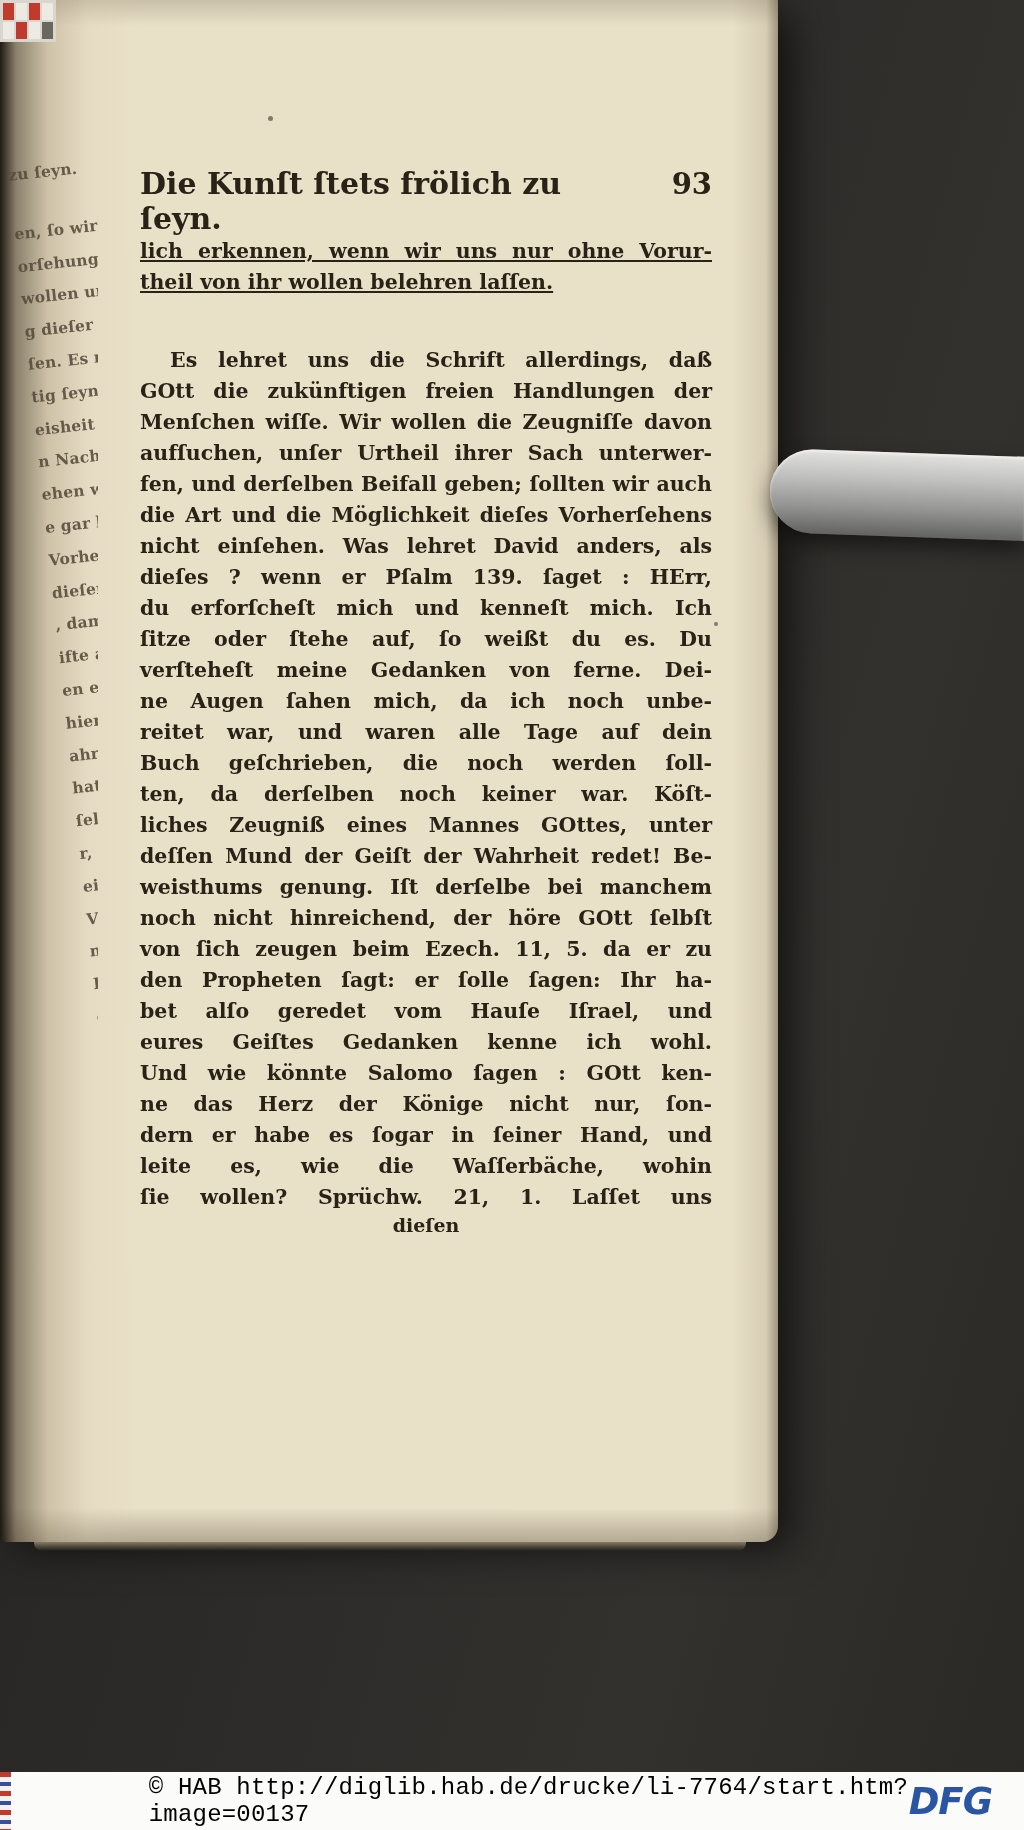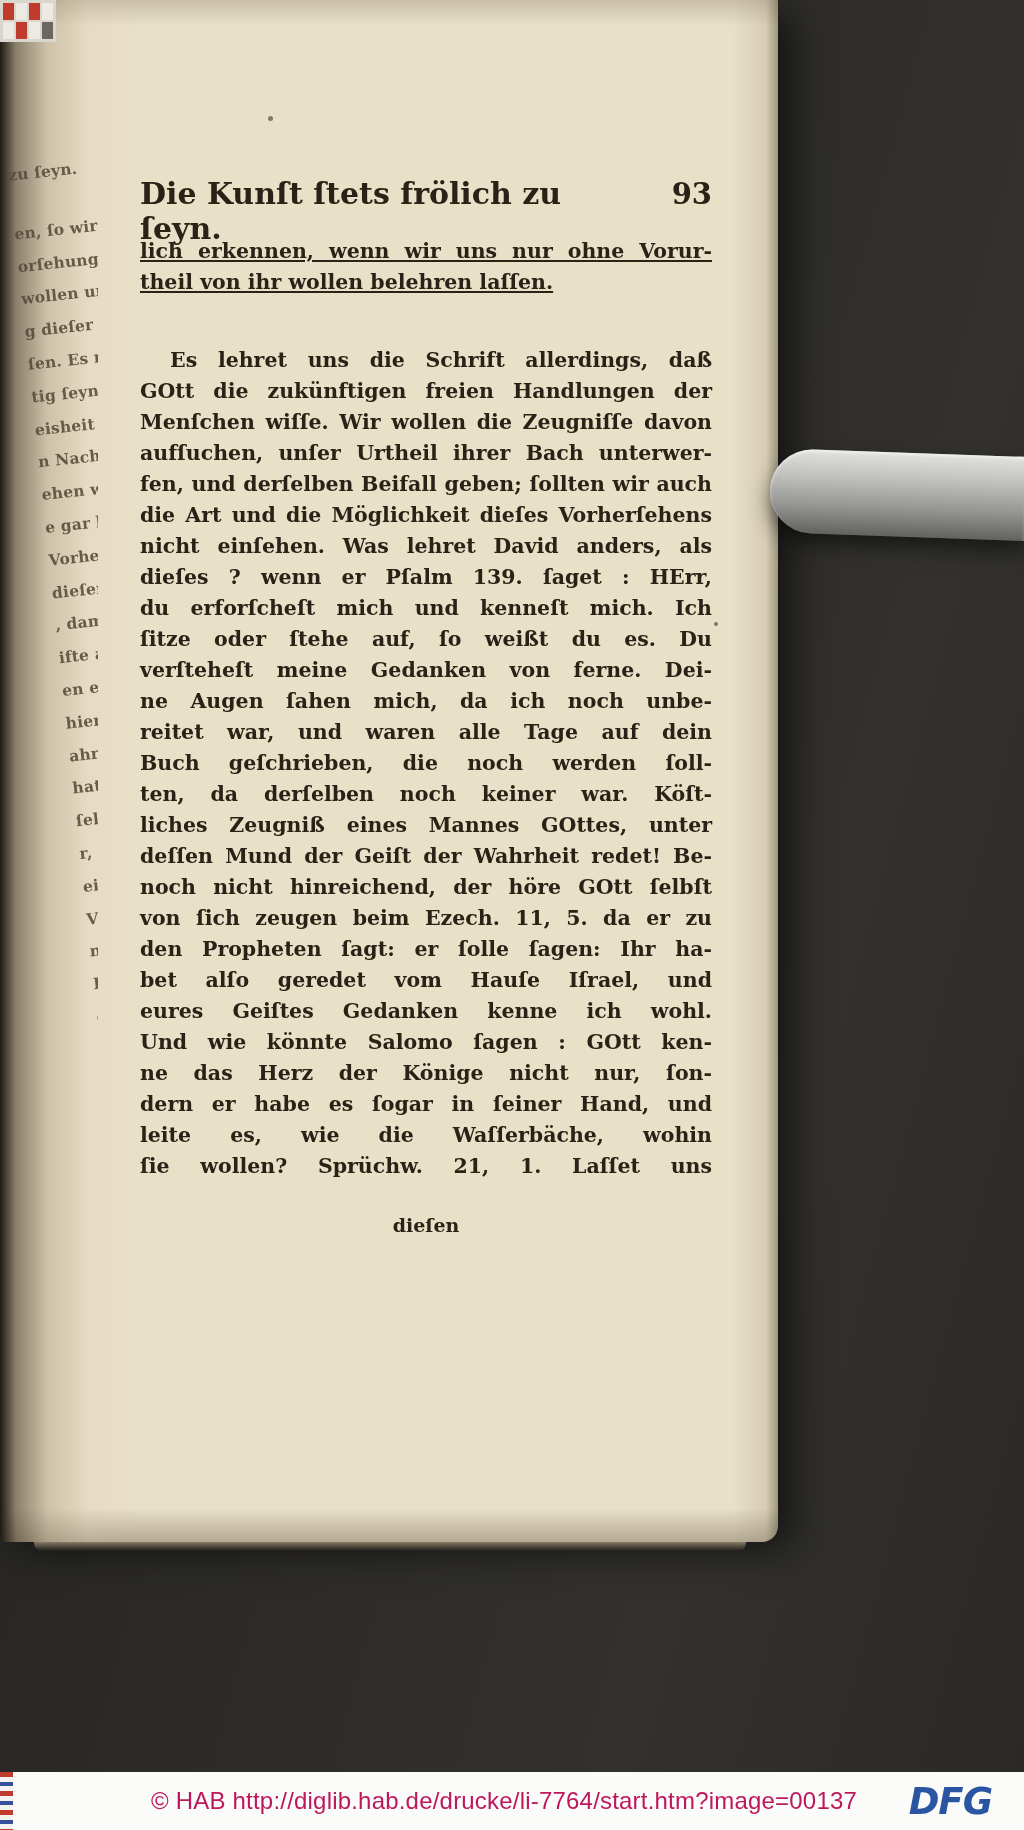--- a/index.html
+++ b/index.html
@@ -30,21 +30,21 @@
     position:absolute;left:6px;top:150px;width:95px;
     transform:rotate(-6deg);transform-origin:95px 0;
   }
   .frag{
     font-weight:700;font-size:15.5px;line-height:32.8px;white-space:nowrap;
     color:#564b3a;opacity:.88;letter-spacing:.2px;
   }
   .frag:first-child{margin-bottom:26px;}
   
   .header{
-    position:absolute;left:140px;top:176px;width:572px;
+    position:absolute;left:140px;top:166px;width:572px;
     display:flex;justify-content:center;align-items:baseline;gap:28px;
     font-size:30px;font-weight:700;color:var(--ink,#2a2216);
   }
   .header .pagenum{font-size:29px;}
   
   .para{
     position:absolute;left:140px;width:572px;
     font-size:20.5px;font-weight:700;color:var(--ink,#2a2216);
   }
   .para .line{
@@ -88,21 +88,21 @@
   
   .footer{
     position:absolute;left:0;top:1772px;width:1024px;height:58px;
     background:var(--footer-bg,#fbfbf9);display:flex;align-items:center;
   }
   .footer-chip{
     width:13px;height:100%;
     background:repeating-linear-gradient(180deg,var(--cal-red,#c03a2d) 0 5px,#f4f2ee 5px 10px,#3a4f9b 10px 14px,#f4f2ee 14px 19px);
   }
   .attribution{
-    font-family:Liberation Sans, sans-serif;font-size:24px;color:#be185d;
+    font-family:Liberation Mono, monospace;font-size:24px;color:#000000;
     margin-left:138px;letter-spacing:.2px;
   }
   .dfg-logo{
     margin-left:auto;margin-right:32px;
     font-family:"DejaVu Sans", sans-serif;font-weight:800;font-style:italic;
     font-size:37px;color:var(--dfg-blue,#2a55a2);letter-spacing:-1px;
   }
 </style>
 </head>
 <body>
@@ -148,34 +148,35 @@
 
   <div class="para para-1">
       <div class="line">lich erkennen, wenn wir uns nur ohne Vorur-</div>
       <div class="line">theil von ihr wollen belehren laſſen.</div>
     </div>
 
   <div class="para para-2">
       <div class="line">Es lehret uns die Schrift allerdings, daß</div>
       <div class="line">GOtt die zukünftigen freien Handlungen der</div>
       <div class="line">Menſchen wiſſe. Wir wollen die Zeugniſſe davon</div>
-      <div class="line">aufſuchen, unſer Urtheil ihrer Bach unterwer-</div>
+      <div class="line">aufſuchen, unſer Urtheil ihrer Sach unterwer-</div>
       <div class="line">fen, und derſelben Beifall geben; ſollten wir auch</div>
       <div class="line">die Art und die Möglichkeit dieſes Vorherſehens</div>
       <div class="line">nicht einſehen. Was lehret David anders, als</div>
       <div class="line">dieſes ? wenn er Pſalm 139. ſaget : HErr,</div>
       <div class="line">du erforſcheſt mich und kenneſt mich. Ich</div>
       <div class="line">ſitze oder ſtehe auf, ſo weißt du es. Du</div>
       <div class="line">verſteheſt meine Gedanken von ferne. Dei-</div>
       <div class="line">ne Augen ſahen mich, da ich noch unbe-</div>
       <div class="line">reitet war, und waren alle Tage auf dein</div>
       <div class="line">Buch geſchrieben, die noch werden ſoll-</div>
       <div class="line">ten, da derſelben noch keiner war. Köſt-</div>
       <div class="line">liches Zeugniß eines Mannes GOttes, unter</div>
       <div class="line">deſſen Mund der Geiſt der Wahrheit redet! Be-</div>
+      <div class="line">weisthums genung. Iſt derſelbe bei manchem</div>
       <div class="line">noch nicht hinreichend, der höre GOtt ſelbſt</div>
       <div class="line">von ſich zeugen beim Ezech. 11, 5. da er zu</div>
       <div class="line">den Propheten ſagt: er ſolle ſagen: Ihr ha-</div>
       <div class="line">bet alſo geredet vom Hauſe Iſrael, und</div>
       <div class="line">eures Geiſtes Gedanken kenne ich wohl.</div>
       <div class="line">Und wie könnte Salomo ſagen : GOtt ken-</div>
       <div class="line">ne das Herz der Könige nicht nur, ſon-</div>
       <div class="line">dern er habe es ſogar in ſeiner Hand, und</div>
       <div class="line">leite es, wie die Waſſerbäche, wohin</div>
       <div class="line">ſie wollen? Sprüchw. 21, 1. Laſſet uns</div>

